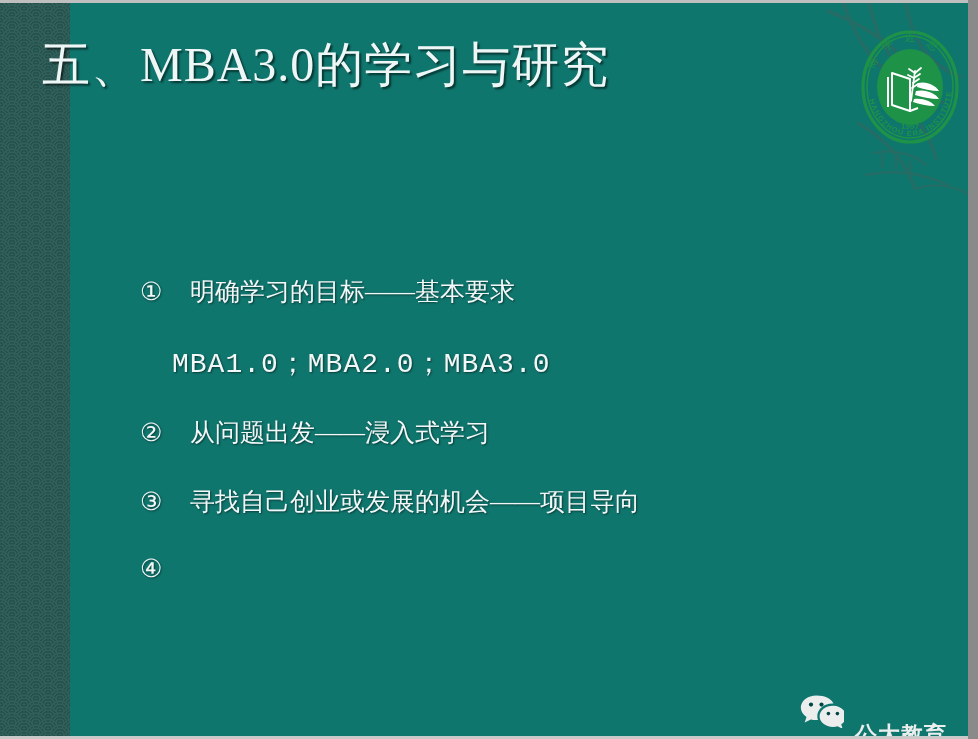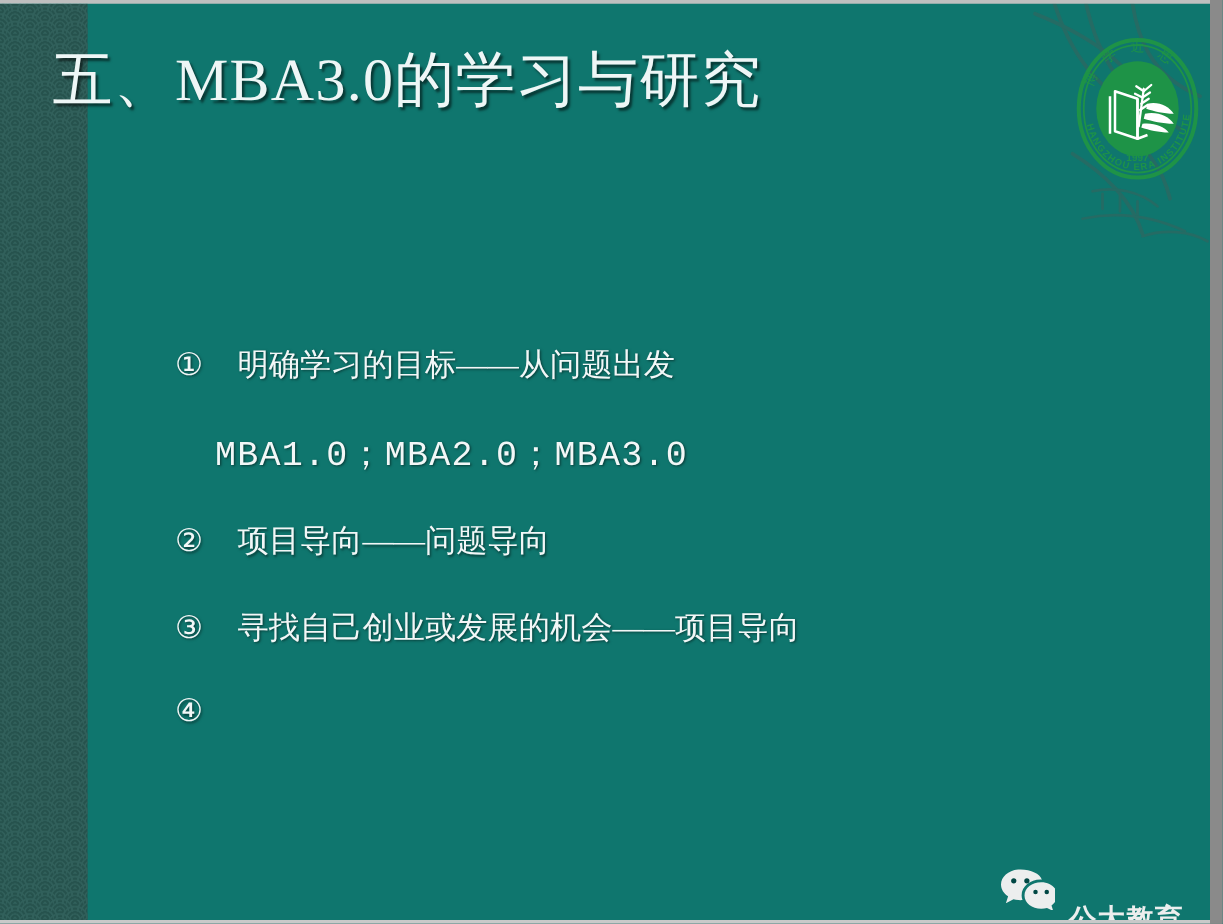--- a/index.html
+++ b/index.html
@@ -208,28 +208,28 @@
       <path d="M61 70 C71 68, 80 72, 84 78 C75 78, 67 76, 60 74 Z"></path>
       <path d="M59 78 C68 77, 76 80, 80 85 C72 85, 64 83, 58 81 Z"></path>
     </g>
   </svg>
 
 
   <div id="bullets">
 
     <div class="bullet-row">
       <span class="bullet-marker">①</span>
-      <span class="bullet-text">明确学习的目标——从问题出发</span>
+      <span class="bullet-text">明确学习的目标——基本要求</span>
     </div>
 
     <div class="sub-row">MBA1.0；MBA2.0；MBA3.0</div>
 
     <div class="bullet-row">
       <span class="bullet-marker">②</span>
-      <span class="bullet-text">项目导向——问题导向</span>
+      <span class="bullet-text">从问题出发——浸入式学习</span>
     </div>
 
     <div class="bullet-row">
       <span class="bullet-marker">③</span>
       <span class="bullet-text">寻找自己创业或发展的机会——项目导向</span>
     </div>
 
     <div class="bullet-row">
       <span class="bullet-marker">④</span>
     </div>

